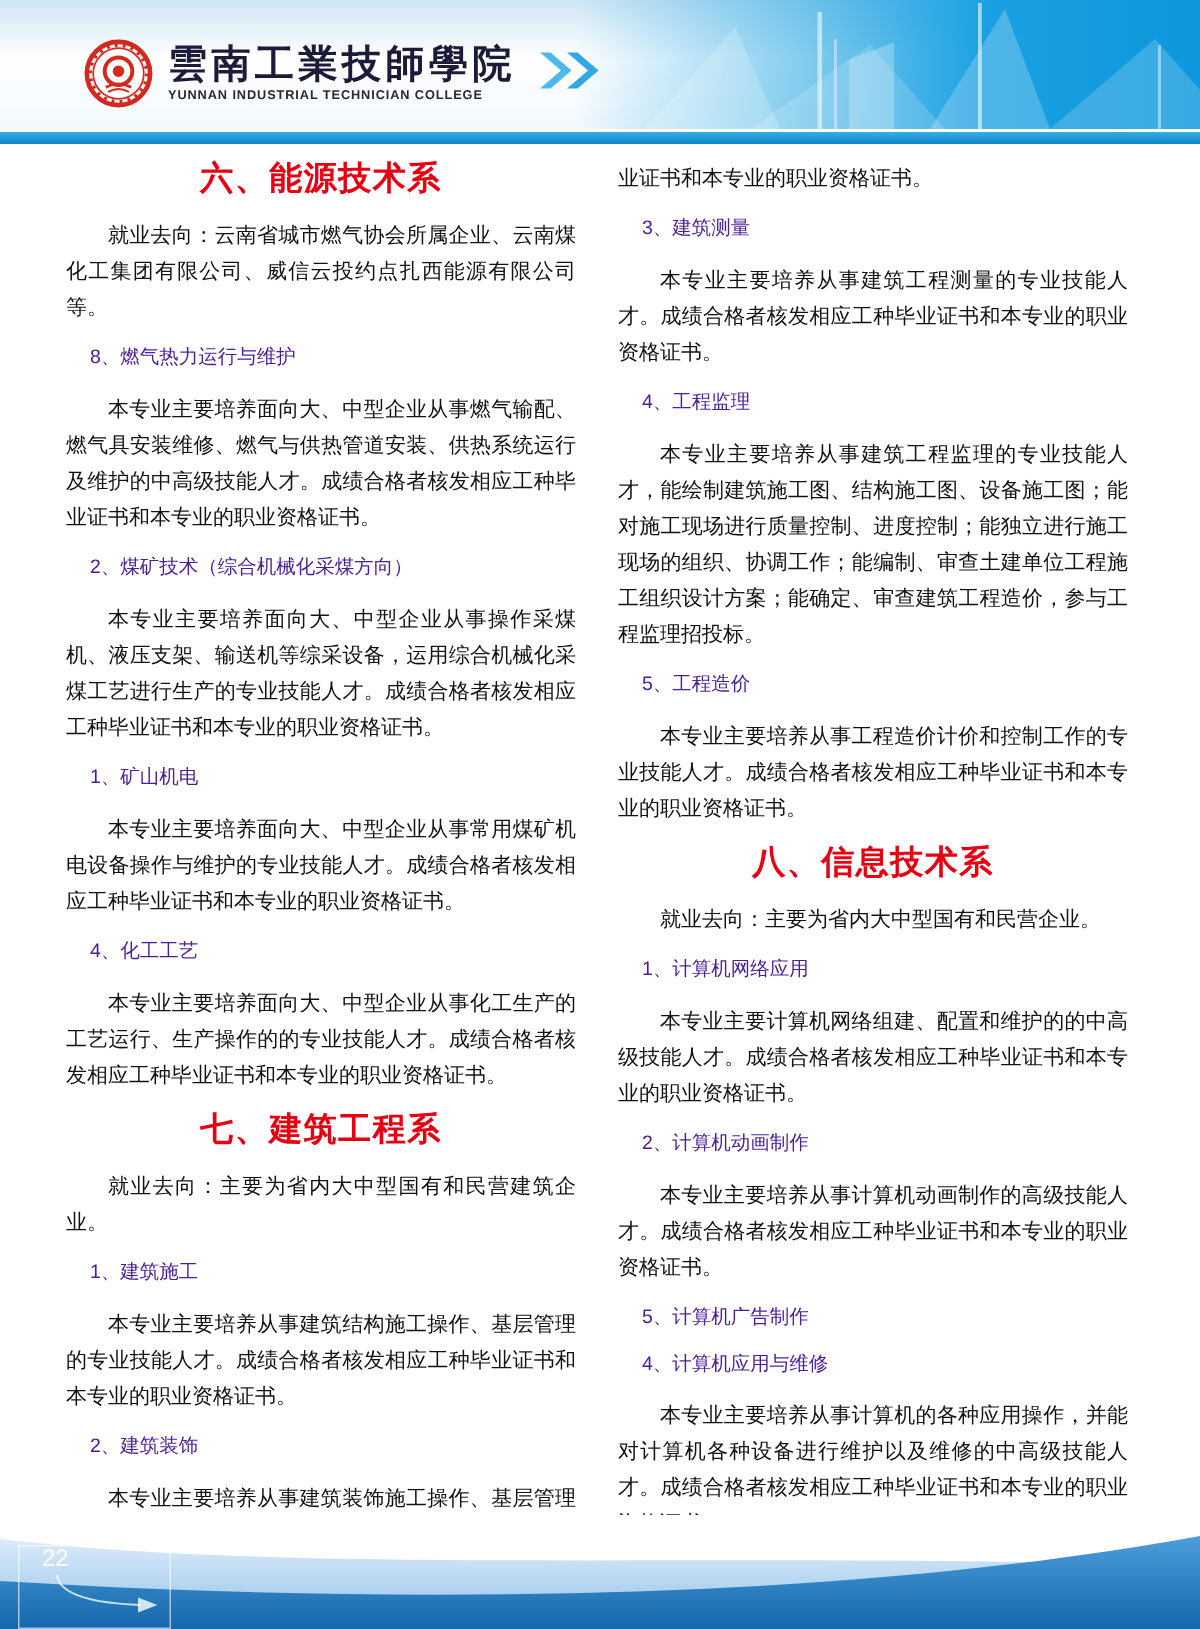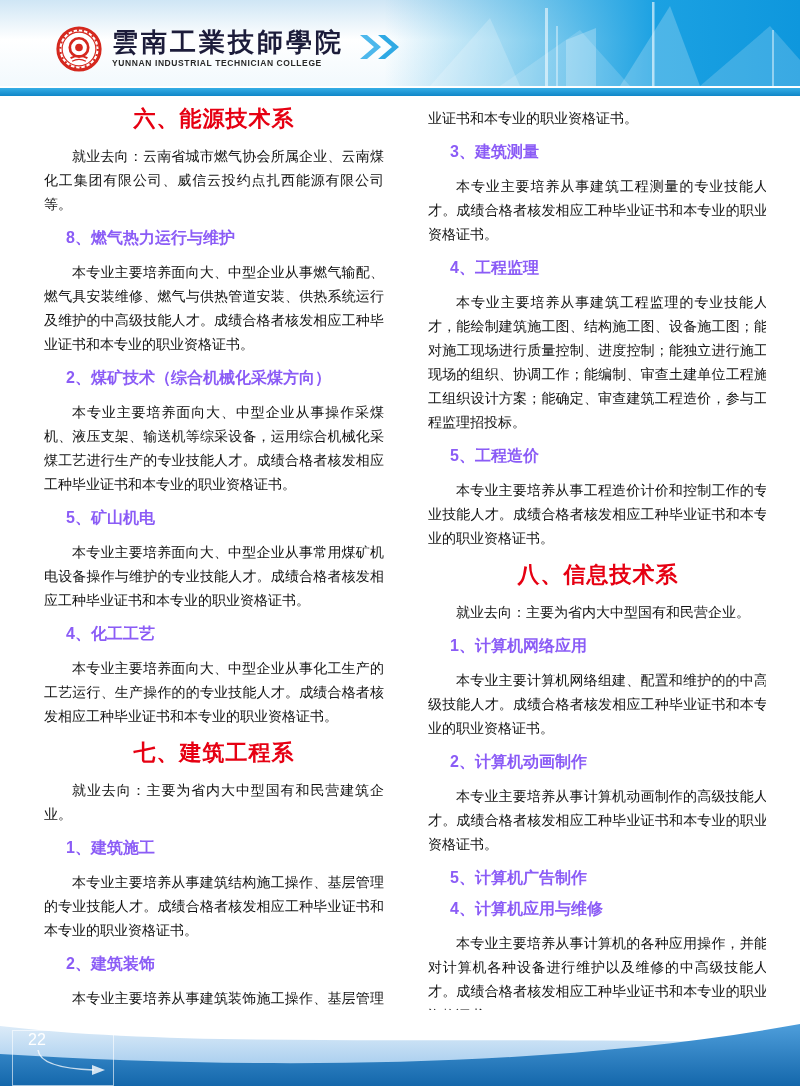--- a/index.html
+++ b/index.html
@@ -28,29 +28,29 @@
     font-family:Liberation Serif, serif;
     font-weight:bold;font-size:26px;line-height:26px;color:#1c1c3a;letter-spacing:3px;
   }
   .college-en{
     font-size:8.5px;font-weight:bold;letter-spacing:.6px;color:#2a2a2a;margin-top:2px;
   }
   .chevrons{margin-left:14px;margin-top:-4px;}
   
   .content{
     position:absolute;top:96px;left:34px;width:732px;height:914px;
-    display:flex;gap:24px;overflow:hidden;
+    display:flex;gap:8px;overflow:hidden;
   }
   .col{width:360px;flex:0 0 360px;}
   .section-title{
     color:#e60012;font-size:22px;font-weight:bold;text-align:center;
     line-height:30px;margin:8px 0 4px;letter-spacing:1px;
   }
   .major-title{
-    color:#8b5cf6;font-size:16px;font-weight:bold;line-height:24px;
+    color:#4c1d95;font-size:13px;font-weight:normal;line-height:24px;
     margin:7px 0 1px;text-indent:2em;
   }
   p.body{
     font-size:14px;line-height:24px;color:#121212;text-align:justify;
     text-indent:2em;margin:10px;word-break:break-all;
   }
   p.body.no-indent{text-indent:0;}
   
   .footer{position:absolute;bottom:0;left:0;width:800px;height:78px;overflow:hidden;}
   .footer svg.waves{position:absolute;left:0;top:0;}
@@ -105,21 +105,21 @@
   <div class="col">
     <div class="section-title">六、能源技术系</div>
     <p class="body">就业去向：云南省城市燃气协会所属企业、云南煤化工集团有限公司、威信云投约点扎西能源有限公司等。</p>
 
     <div class="major-title">8、燃气热力运行与维护</div>
     <p class="body">本专业主要培养面向大、中型企业从事燃气输配、燃气具安装维修、燃气与供热管道安装、供热系统运行及维护的中高级技能人才。成绩合格者核发相应工种毕业证书和本专业的职业资格证书。</p>
 
     <div class="major-title">2、煤矿技术（综合机械化采煤方向）</div>
     <p class="body">本专业主要培养面向大、中型企业从事操作采煤机、液压支架、输送机等综采设备，运用综合机械化采煤工艺进行生产的专业技能人才。成绩合格者核发相应工种毕业证书和本专业的职业资格证书。</p>
 
-    <div class="major-title">5、矿山机电</div>
+    <div class="major-title">1、矿山机电</div>
     <p class="body">本专业主要培养面向大、中型企业从事常用煤矿机电设备操作与维护的专业技能人才。成绩合格者核发相应工种毕业证书和本专业的职业资格证书。</p>
 
     <div class="major-title">4、化工工艺</div>
     <p class="body">本专业主要培养面向大、中型企业从事化工生产的工艺运行、生产操作的的专业技能人才。成绩合格者核发相应工种毕业证书和本专业的职业资格证书。</p>
 
     <div class="section-title">七、建筑工程系</div>
     <p class="body">就业去向：主要为省内大中型国有和民营建筑企业。</p>
 
     <div class="major-title">1、建筑施工</div>
     <p class="body">本专业主要培养从事建筑结构施工操作、基层管理的专业技能人才。成绩合格者核发相应工种毕业证书和本专业的职业资格证书。</p>

